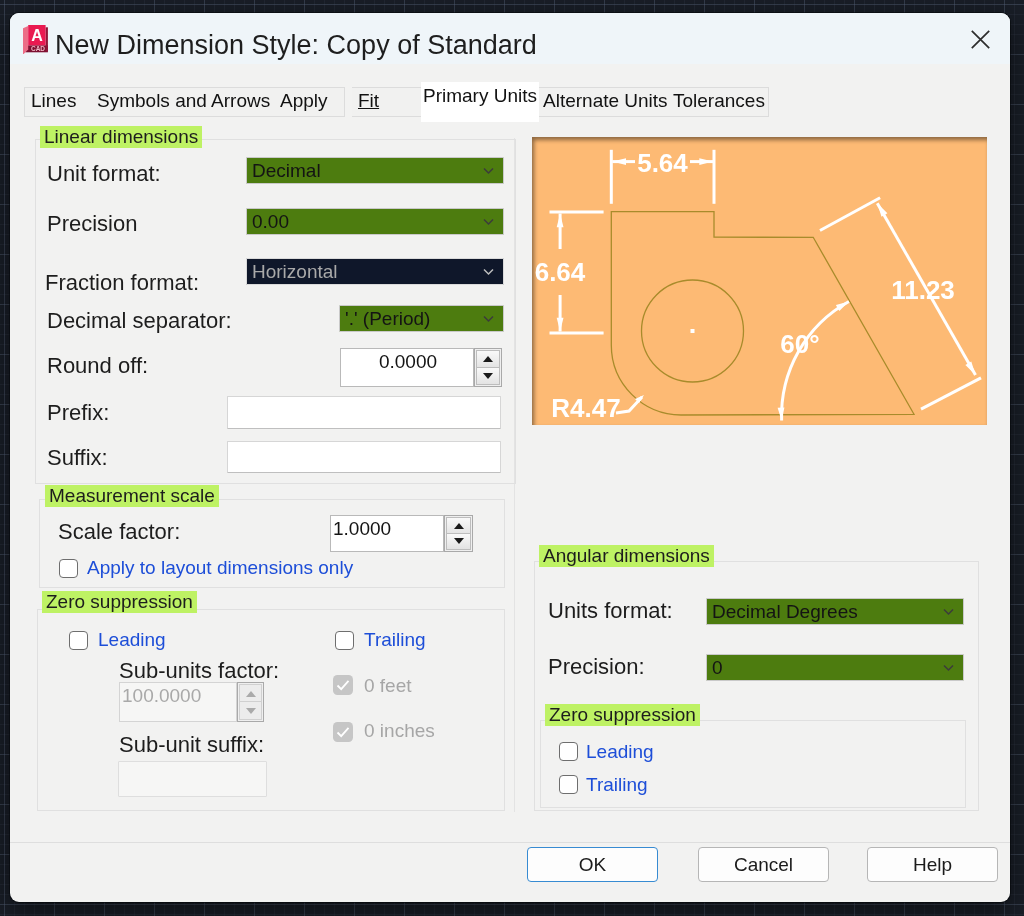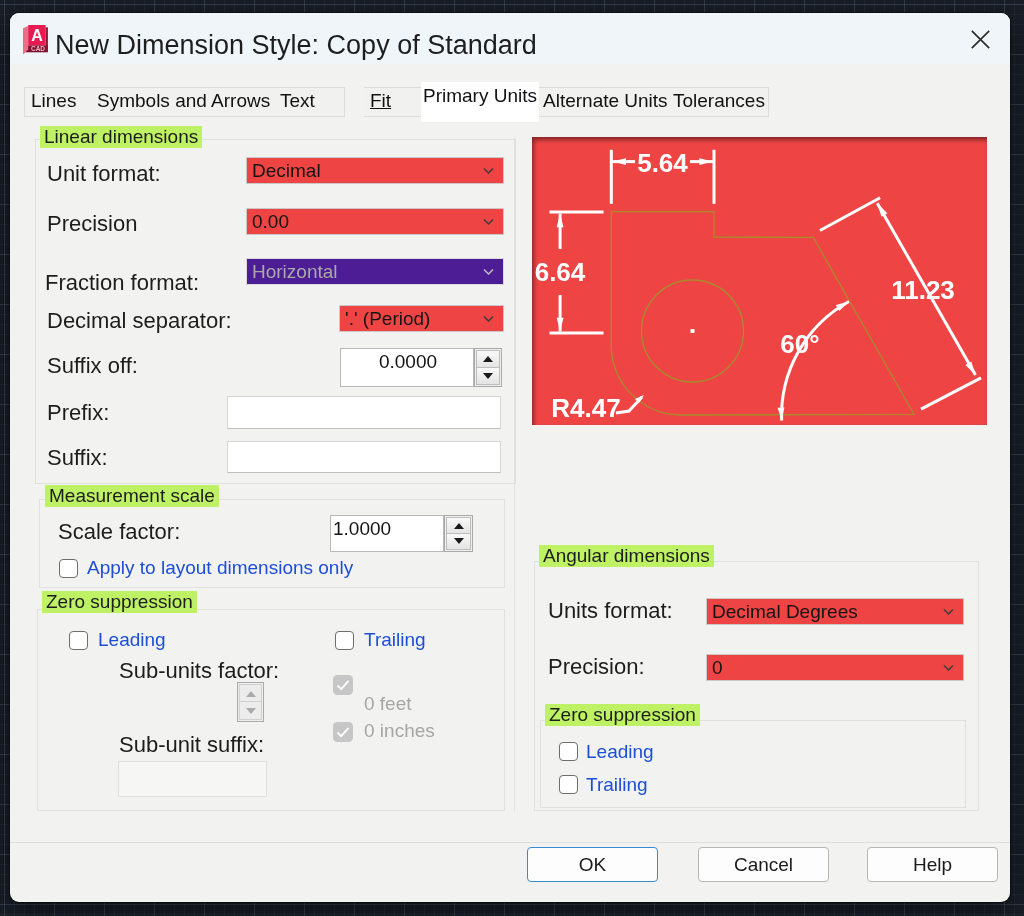--- a/index.html
+++ b/index.html
@@ -20,24 +20,24 @@
 #title{position:absolute;left:45px;top:0;height:51px;line-height:48px;font-size:27px;color:#1e1e1e;margin-top:8px;}
 #closex{position:absolute;right:20px;top:17px;width:19px;height:19px;}
 .tab{position:absolute;top:74px;height:30px;background:#f1f1f0;border:1px solid #dcdcdc;border-left:none;box-sizing:border-box;
  font-size:19px;color:#121212;text-align:left;line-height:26px;padding-left:5px;}
 #tabsel{position:absolute;top:69px;height:40px;background:#ffffff;box-sizing:border-box;
  font-size:19px;color:#121212;text-align:left;line-height:28px;padding-left:2px;z-index:3;}
 .grp{position:absolute;border:1px solid #e0e0e0;background:transparent;}
 .grplab{position:absolute;background:#bef264;padding:0 4px;font-size:19px;line-height:22px;color:#1d1d1d;white-space:nowrap;z-index:2;}
 .lab{position:absolute;font-size:22px;line-height:22px;color:#1d1d1d;white-space:nowrap;}
 .dis{color:#a6a6a6 !important;}
-.combo{position:absolute;background:#ef4444;border:1px solid #c9c9c9;box-sizing:border-box;border-radius:1px;
+.combo{position:absolute;background:#4d7c0f;border:1px solid #c9c9c9;box-sizing:border-box;border-radius:1px;
  font-size:19px;color:#141414;}
 .combo .tx{position:absolute;left:5px;top:50%;transform:translateY(-50%);white-space:nowrap;}
-.combo.off{background:#4c1d95;border-color:#dadada;color:#a9a9a9;}
+.combo.off{background:#0f172a;border-color:#dadada;color:#a9a9a9;}
 .chev{position:absolute;right:8px;top:50%;width:13px;height:13px;margin-top:-7px;}
 .inp{position:absolute;background:#fff;border:1px solid #d6d6d6;border-bottom-color:#bfbfbf;box-sizing:border-box;border-radius:1px;}
 .inp.off{background:#f6f6f5;border-color:#dedede;}
 .spin{position:absolute;box-sizing:border-box;}
 .spin .fld{position:absolute;left:0;top:0;bottom:0;background:#fff;border:1px solid #b9b9b9;box-sizing:border-box;
  font-size:19px;color:#141414;padding:2px 0 0 2px;}
 .spin .btns{position:absolute;top:0;bottom:0;right:0;border:1px solid #a9a9a9;box-sizing:border-box;background:#efefef;}
 .spin .b{position:absolute;left:1px;right:1px;height:calc(50% - 2px);background:linear-gradient(#f9f9f9,#e3e3e3);border:1px solid #bdbdbd;}
 .spin .b.up{top:1px;} .spin .b.dn{bottom:1px;}
 .spin .tri{position:absolute;left:50%;top:50%;width:0;height:0;border-left:5px solid transparent;border-right:5px solid transparent;}
@@ -47,21 +47,21 @@
 .spin.off .b{background:#ececec;border-color:#d0d0d0;}
 .spin.off .tri.u{border-bottom-color:#aaa;} .spin.off .tri.d{border-top-color:#aaa;}
 .cb{position:absolute;width:19px;height:19px;background:#fff;border:1.5px solid #6e6e6e;border-radius:4px;box-sizing:border-box;}
 .cb.off{background:#c6c6c6;border:none;width:20px;height:20px;border-radius:4.5px;}
 .cbl{position:absolute;font-size:19px;line-height:22px;color:#1d4ed8;white-space:nowrap;}
 .btn{position:absolute;width:131px;height:35px;background:#fdfdfd;border:1px solid #b6b6b6;border-radius:4px;box-sizing:border-box;
  font-size:19px;color:#1b1b1b;text-align:center;line-height:33px;}
 .btn.def{border:1.5px solid #378bd2;}
 #vline{position:absolute;left:504px;top:125px;width:1px;height:674px;background:#e3e3e3;}
 #footline{position:absolute;left:0px;top:829px;width:100%;height:1px;background:#dedede;}
-#preview{position:absolute;left:522px;top:124px;width:455px;height:288px;background:#ef4444;box-shadow:inset 2px 3px 4px rgba(0,0,0,.45);}
+#preview{position:absolute;left:522px;top:124px;width:455px;height:288px;background:#fdba74;box-shadow:inset 2px 3px 4px rgba(0,0,0,.45);}
 </style>
 </head>
 <body>
 <div id="dlg">
   <div id="titlebar"></div>
   <div class="abs" id="adsk" style="left:13px;top:12px;width:27px;height:29px;">
     <svg width="27" height="29" viewBox="0 0 27 29">
       <polygon points="2.4,20.3 24.9,20.3 24.9,27.3 2.4,27.3" fill="#7d1031"></polygon>
       <rect x="22.6" y="2.3" width="2.3" height="24" fill="#8e1536"></rect>
       <polygon points="0,3.2 5.2,1 5.2,24.5 0,29.7" fill="#ec6d87"></polygon>
@@ -72,22 +72,22 @@
   </div>
   <div id="title">New Dimension Style: Copy of Standard</div>
   <div id="closex">
     <svg width="19" height="19" viewBox="0 0 19 19">
         <path d="M0.8,0.8 L18.2,18.2 M18.2,0.8 L0.8,18.2" stroke="#2d2d2d" stroke-width="1.7" fill="none"></path>
       </svg>
   </div>
 
   <div class="tab" style="left:14px;width:70px;border-left:1px solid #dcdcdc;padding-left:6px;">Lines</div>
   <div class="tab" style="left:83px;width:183px;padding-left:4px;">Symbols and Arrows</div>
-  <div class="tab" style="left:265px;width:70px;">Text</div>
-  <div class="tab" style="left:354px;width:70px;padding-left:6px;text-decoration:underline;">Fit</div>
+  <div class="tab" style="left:265px;width:70px;">Apply</div>
+  <div class="tab" style="left:342px;width:70px;padding-left:6px;text-decoration:underline;">Fit</div>
   <div id="tabsel" style="left:411px;width:118px;">Primary Units</div>
   <div class="tab" style="left:528px;width:131px;">Alternate Units</div>
   <div class="tab" style="left:658px;width:101px;">Tolerances</div>
 
   <div id="vline"></div>
 
   <div class="grp" style="left:25px;top:126px;width:479px;height:343px;"></div>
   <div class="grplab" style="left:30px;top:113px;">Linear dimensions</div>
 
   <div class="lab" style="left:37px;top:150px;">Unit format:</div>
@@ -115,21 +115,21 @@
     </div>
 
   <div class="lab" style="left:37px;top:297px;">Decimal separator:</div>
   <div class="combo" style="left:329px;top:292px;width:165px;height:27px;">
       <span class="tx">'.' (Period)</span>
     <svg class="chev" viewBox="0 0 13 13">
         <path d="M2,4.5 L6.5,9 L11,4.5" stroke="#3c3c3c" stroke-width="1.5" fill="none"></path>
       </svg>
     </div>
 
-  <div class="lab" style="left:37px;top:342px;">Suffix off:</div>
+  <div class="lab" style="left:37px;top:342px;">Round off:</div>
   <div class="spin" style="left:330px;top:335px;width:162px;height:39px;">
     <div class="fld" style="right:28px;text-align:center;">0.0000</div>
     <div class="btns" style="width:28px;">
       <div class="b up">
           <div class="tri u"></div>
         </div>
       <div class="b dn">
           <div class="tri d"></div>
         </div>
     </div>
@@ -159,34 +159,35 @@
   <div class="cbl" style="left:77px;top:544px;">Apply to layout dimensions only</div>
 
   <div class="grp" style="left:27px;top:596px;width:466px;height:200px;"></div>
   <div class="grplab" style="left:32px;top:578px;">Zero suppression</div>
   <div class="cb" style="left:59px;top:618px;"></div>
   <div class="cbl" style="left:88px;top:616px;">Leading</div>
   <div class="cb" style="left:325px;top:618px;"></div>
   <div class="cbl" style="left:354px;top:616px;">Trailing</div>
   <div class="lab" style="left:109px;top:647px;">Sub-units factor:</div>
   <div class="spin off" style="left:109px;top:669px;width:145px;height:40px;">
+    <div class="fld" style="right:27px;">100.0000</div>
     <div class="btns" style="width:27px;">
       <div class="b up">
           <div class="tri u"></div>
         </div>
       <div class="b dn">
           <div class="tri d"></div>
         </div>
     </div>
   </div>
   <div class="cb off" style="left:323px;top:662px;"></div>
   <svg class="abs" style="left:323px;top:662px;z-index:2;" width="20" height="20" viewBox="0 0 20 20">
       <path d="M4.5,10.5 L8.2,14.2 L15.5,5.8" stroke="#ffffff" stroke-width="1.8" fill="none"></path>
     </svg>
-  <div class="cbl dis" style="left:354px;top:680px;">0 feet</div>
+  <div class="cbl dis" style="left:354px;top:662px;">0 feet</div>
   <div class="lab" style="left:109px;top:721px;">Sub-unit suffix:</div>
   <div class="inp off" style="left:108px;top:748px;width:149px;height:36px;"></div>
   <div class="cb off" style="left:323px;top:709px;"></div>
   <svg class="abs" style="left:323px;top:709px;z-index:2;" width="20" height="20" viewBox="0 0 20 20">
       <path d="M4.5,10.5 L8.2,14.2 L15.5,5.8" stroke="#ffffff" stroke-width="1.8" fill="none"></path>
     </svg>
   <div class="cbl dis" style="left:354px;top:707px;">0 inches</div>
 
   <div id="preview">
     <svg width="455" height="288" viewBox="0 0 455 288">

